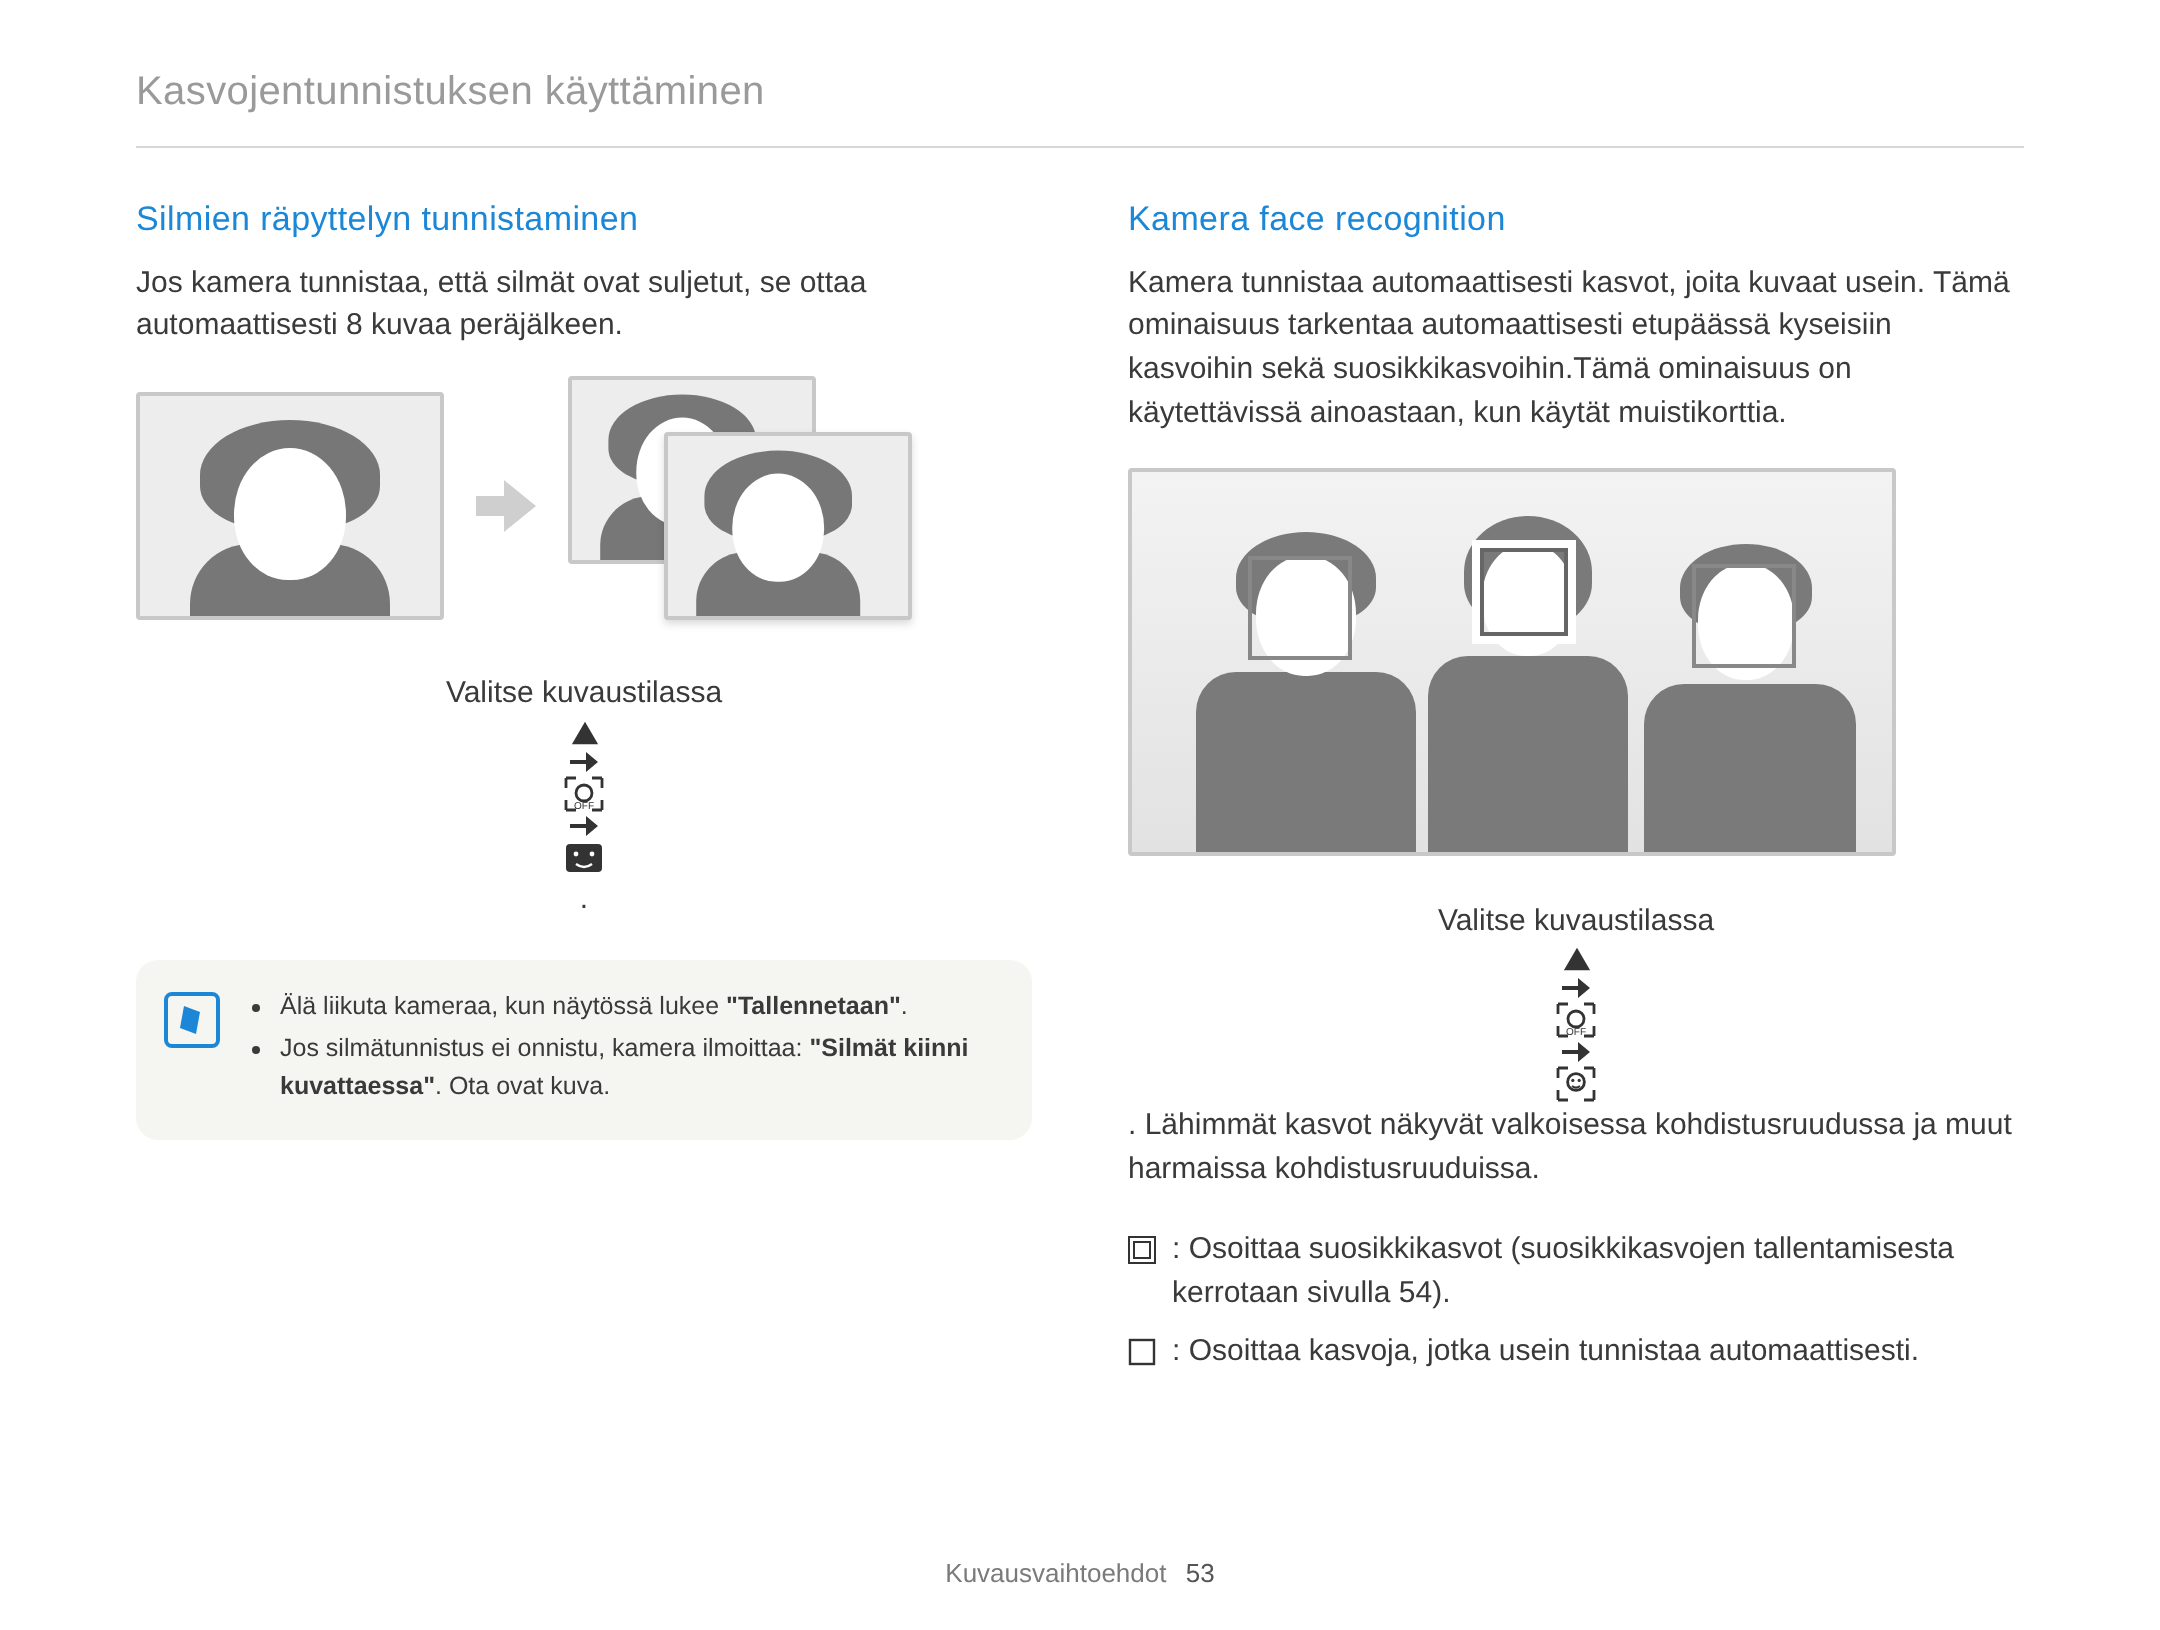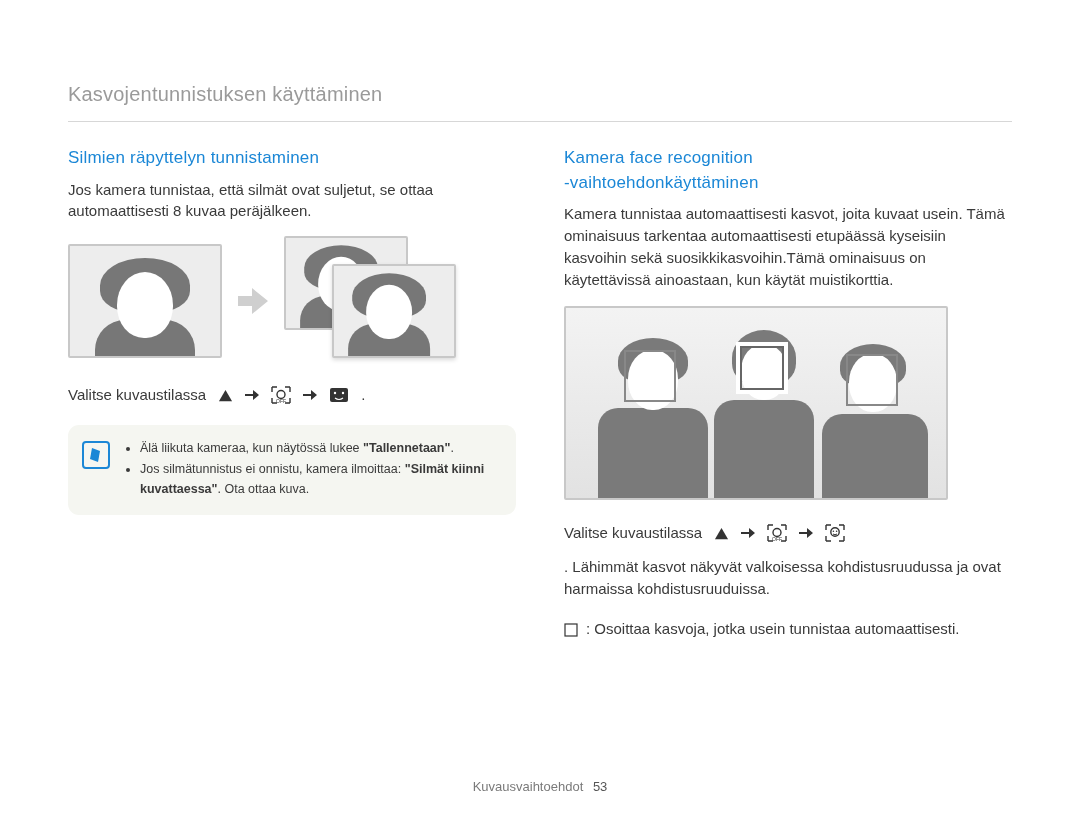--- a/index.html
+++ b/index.html
@@ -7,21 +7,21 @@
     padding: 0;
     width: 1080px;
     height: 815px;
     background: #ffffff;
     font-family: Arial, Helvetica, sans-serif;
     color: #3a3a3a;
     font-size: 15px;
     line-height: 1.45;
   }
   .page {
-    padding: 80px 68px 0 68px;
+    padding: 32px 68px 0 68px;
   }
   .breadcrumb {
     color: #9a9a9a;
     font-weight: 300;
     font-size: 20px;
     letter-spacing: 0.2px;
     padding-bottom: 12px;
     border-bottom: 1px solid #d7d7d7;
   }
   .columns {
@@ -87,22 +87,23 @@
   }
 
   .arrow-big {
     width: 34px; height: 30px;
     color:#cfcfcf;
     display:flex; align-items:center; justify-content:center;
   }
   .arrow-big svg { width:34px; height:30px; fill:currentColor; }
 
   .instruct-line {
-    display:flex; align-items:center; flex-wrap:wrap; gap:12px;
+    display:flex; align-items:center; flex-wrap:wrap; gap:1px;
     margin: 4px 0 18px 0;
+    flex-direction: column;
   }
   .tri { display:inline-flex; }
   .tri svg{ width:15px;height:15px; fill:#333; }
   .sm-arrow { display:inline-flex; }
   .sm-arrow svg{ width:14px;height:12px; fill:#333; }
   .icon-box {
     display:inline-flex; width:20px;height:18px;
   }
   .icon-box svg{ width:20px;height:18px; }
 
@@ -247,30 +248,29 @@
         <div class="note-icon">
           <svg viewBox="0 0 16 16">
               <path d="M4 1l8 3-2 11L2 12z"></path>
             </svg>
         </div>
         <ul>
           <li>
             <span>Älä liikuta kameraa, kun näytössä lukee </span><span class="quote">"Tallennetaan"</span><span>.</span>
           </li>
           <li>
-            <span>Jos silmätunnistus ei onnistu, kamera ilmoittaa: </span><span class="quote">"Silmät kiinni kuvattaessa"</span><span>. Ota ottaa kuva.</span>
+            <span>Jos silmätunnistus ei onnistu, kamera ilmoittaa: </span><span class="quote">"Silmät kiinni kuvattaessa"</span><span>. Ota ovat kuva.</span>
           </li>
         </ul>
       </div>
     </div>
 
     <div class="col">
       <h2>
         <span>Kamera face recognition</span><br>
-        <span>-vaihtoehdonkäyttäminen</span>
       </h2>
       <p>Kamera tunnistaa automaattisesti kasvot, joita kuvaat usein. Tämä ominaisuus tarkentaa automaattisesti etupäässä kyseisiin kasvoihin sekä suosikkikasvoihin.Tämä ominaisuus on käytettävissä ainoastaan, kun käytät muistikorttia.</p>
 
       <div class="group-figure">
         <div class="person p1">
             <div class="body"></div>
             <div class="hair"></div>
             <div class="head"></div>
           </div>
         <div class="person p2">
@@ -314,24 +314,31 @@
           </span>
         <span class="icon-box">
             <svg viewBox="0 0 20 18">
               <path fill="none" stroke="#333" stroke-width="1.4" d="M1 1h5M14 1h5M1 17h5M14 17h5M1 1v5M19 1v5M1 12v5M19 12v5"></path>
               <circle cx="10" cy="8" r="4.2" fill="none" stroke="#333" stroke-width="1.4"></circle>
               <circle cx="8.4" cy="7.2" r="0.8" fill="#333"></circle>
               <circle cx="11.6" cy="7.2" r="0.8" fill="#333"></circle>
               <path d="M8 10q2 1.6 4 0" stroke="#333" stroke-width="1" fill="none"></path>
             </svg>
           </span>
-        <span>. Lähimmät kasvot näkyvät valkoisessa kohdistusruudussa ja ovat harmaissa kohdistusruuduissa.</span>
+        <span>. Lähimmät kasvot näkyvät valkoisessa kohdistusruudussa ja muut harmaissa kohdistusruuduissa.</span>
       </p>
 
       <ul class="bullets">
+        <li>
+          <span class="sq"><svg viewBox="0 0 14 14">
+                <rect x="0.5" y="0.5" width="13" height="13" fill="none" stroke="#333" stroke-width="1"></rect>
+                <rect x="3" y="3" width="8" height="8" fill="none" stroke="#333" stroke-width="1"></rect>
+              </svg></span>
+          <span>: Osoittaa suosikkikasvot (suosikkikasvojen tallentamisesta kerrotaan sivulla 54).</span>
+        </li>
         <li>
           <span class="sq"><svg viewBox="0 0 14 14">
                 <rect x="1" y="1" width="12" height="12" fill="none" stroke="#333" stroke-width="1.2"></rect>
               </svg></span>
           <span>: Osoittaa kasvoja, jotka usein tunnistaa automaattisesti.</span>
         </li>
       </ul>
     </div>
   </div>
 </div>

